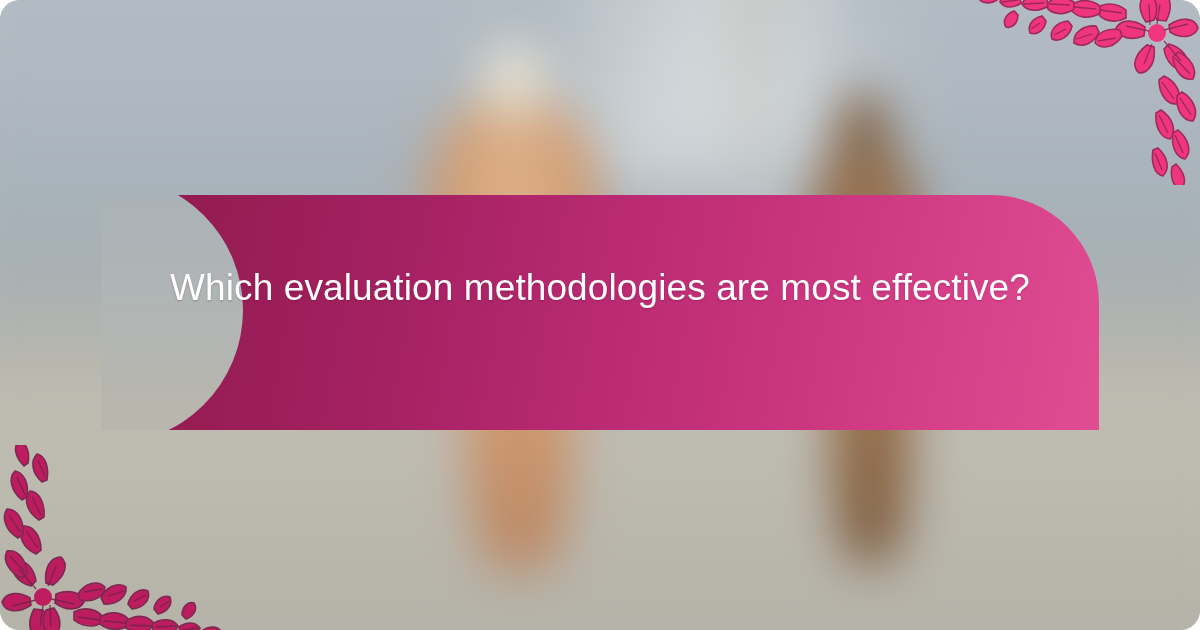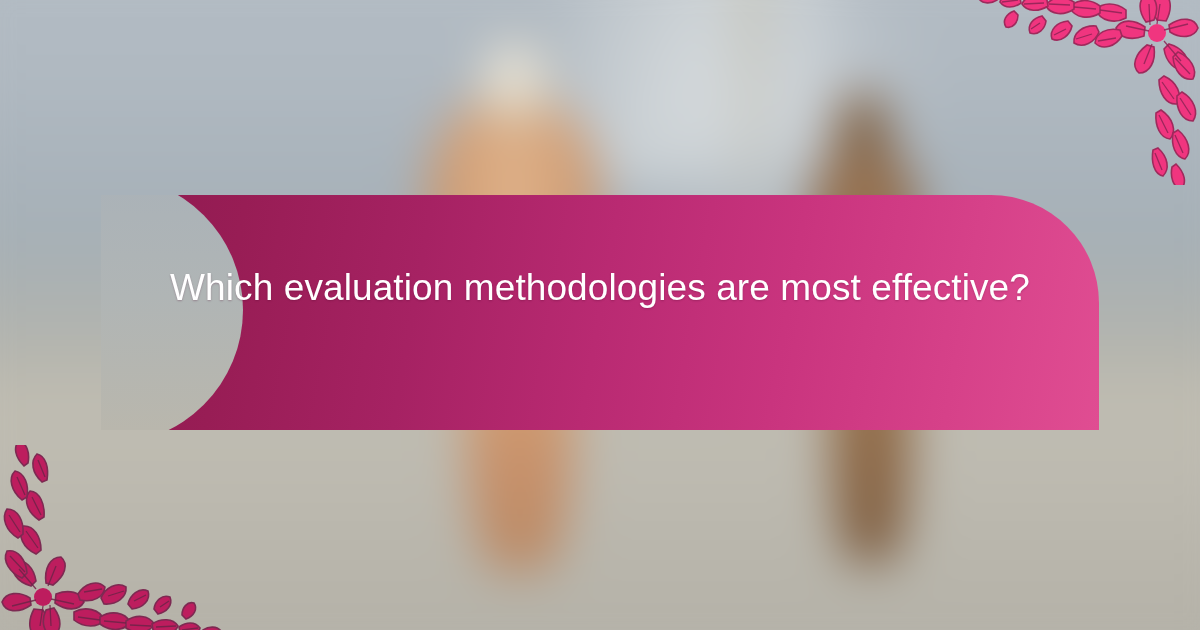--- a/index.html
+++ b/index.html
@@ -8,20 +8,21 @@
     width:1200px; height:630px;
     overflow:hidden;
     font-family:"Liberation Sans", sans-serif;
   }
 
   #canvas{
     position:relative;
     width:1200px; height:630px;
     overflow:hidden;
     background:#b9bcbd;
+    border-radius:20px;
   }
 
   
   .photo{
     position:absolute; inset:-40px;
     overflow:hidden;
   }
   .photo-sky{
     position:absolute; left:0; right:0; top:0; height:63%;
     background:linear-gradient(180deg,

